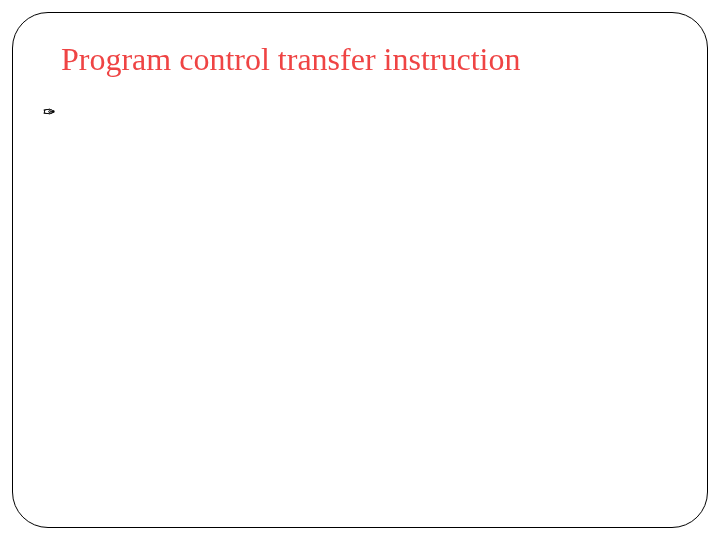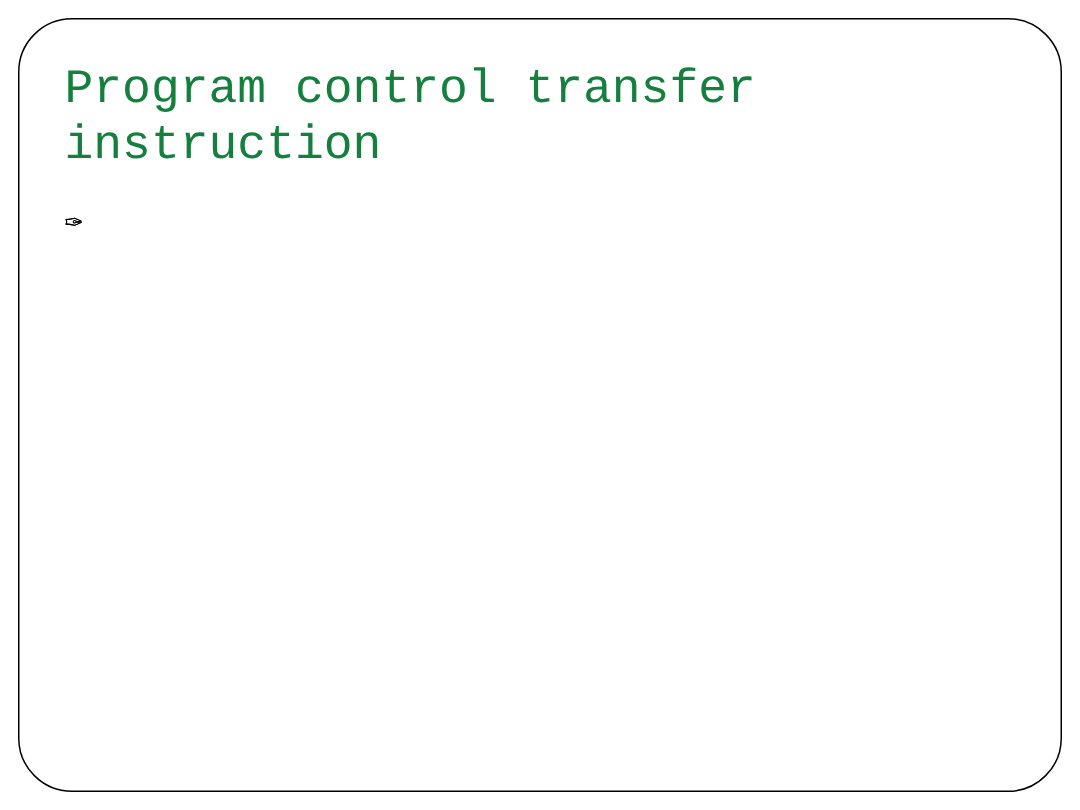--- a/index.html
+++ b/index.html
@@ -17,24 +17,24 @@
       left: 12px;
       right: 12px;
       bottom: 12px;
       border: 1.5px solid #000;
       border-radius: 36px;
       padding: 28px 28px 20px 28px;
     }
     .slide-title {
       font-size: 32px;
       font-weight: normal;
-      color: #15803d;
+      color: #ef4444;
       margin-bottom: 22px;
-      margin-left: 2px;
-      font-family: Liberation Mono, monospace;
+      margin-left: 20px;
+      font-family: Liberation Serif, serif;
     }
     .bullet-list {
       list-style: none;
       padding-left: 2px;
     }
     .bullet-item {
       position: relative;
       padding-left: 24px;
       font-size: 16.5px;
       line-height: 1.35;

